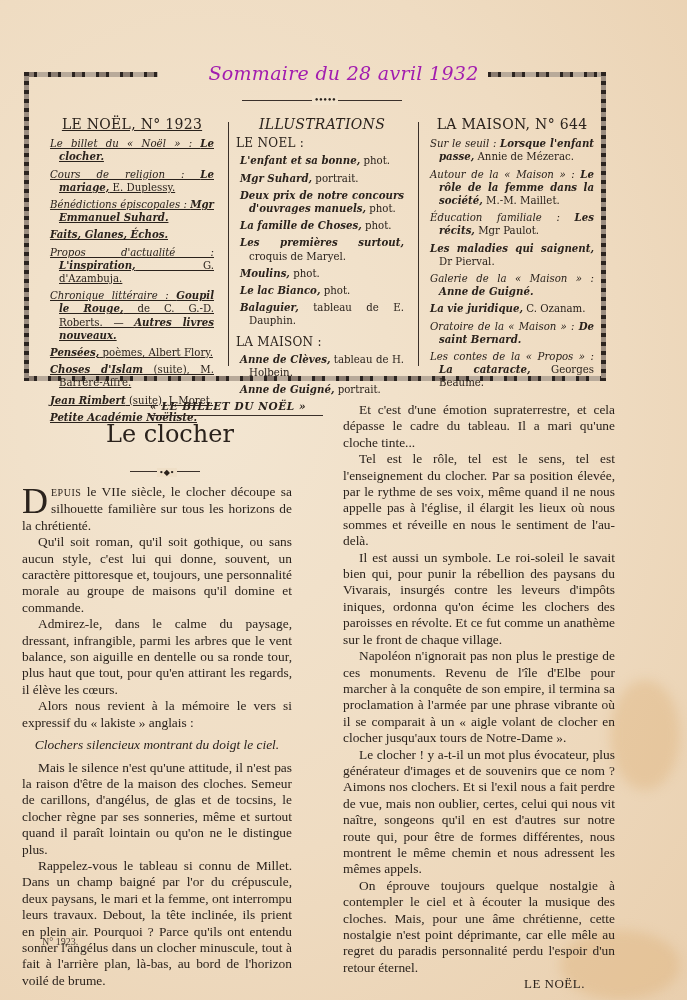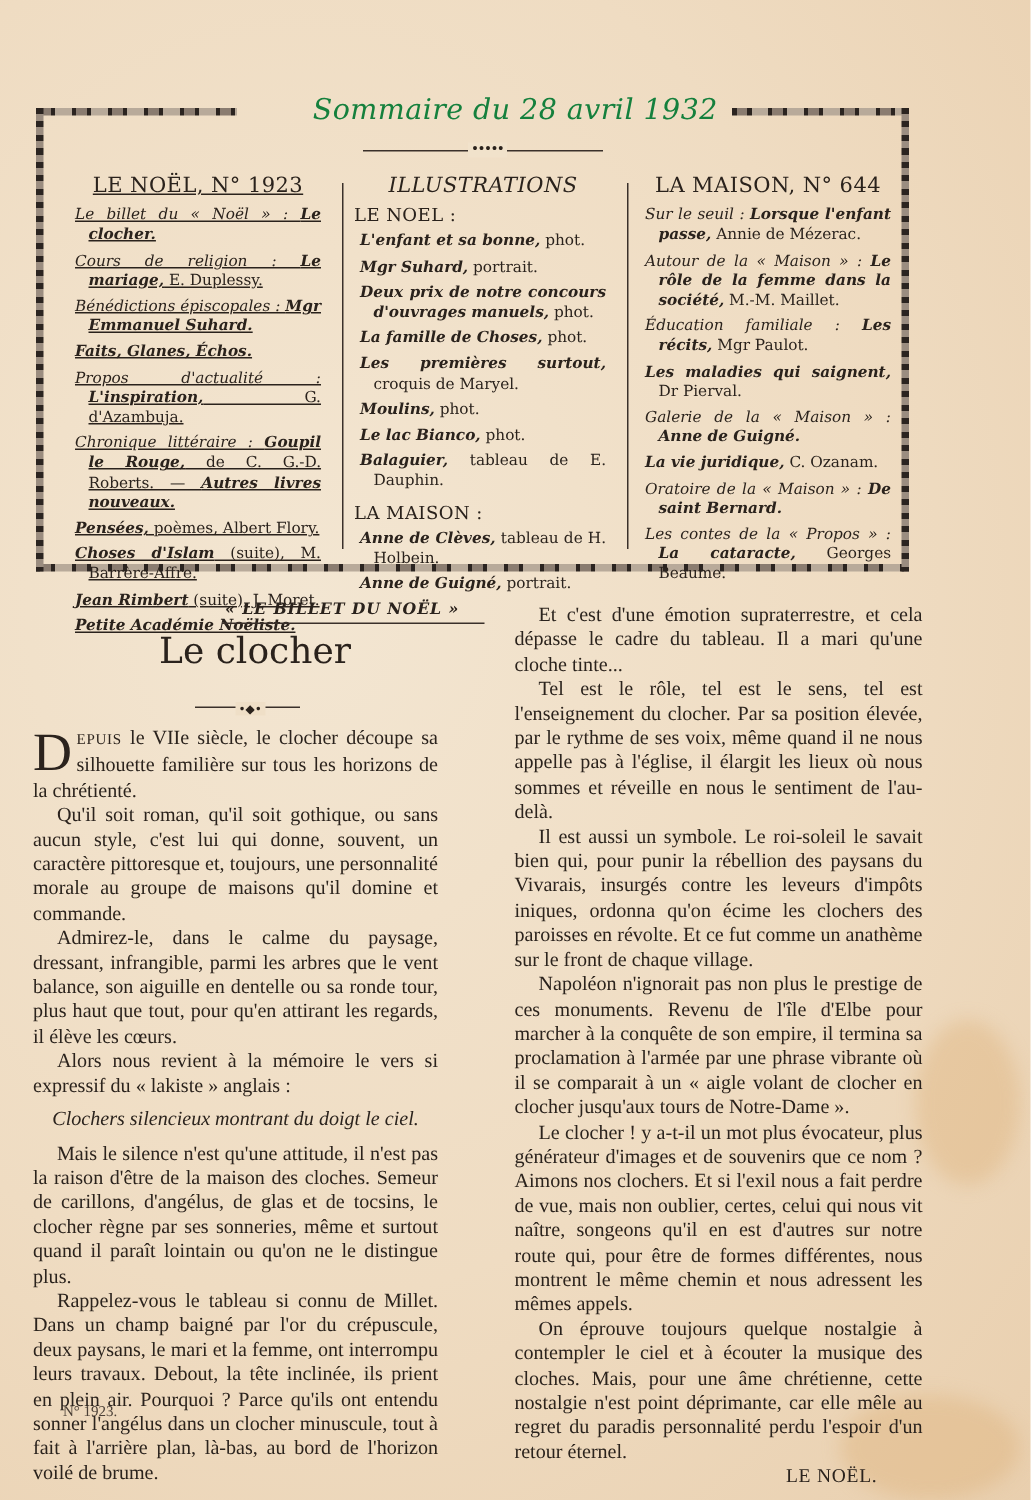--- a/index.html
+++ b/index.html
@@ -5,21 +5,21 @@
   html, body { margin:0; padding:0; }
   body {
     width:687px; height:1000px; overflow:hidden; position:relative;
     background: radial-gradient(ellipse at 30% 40%, #f3e6d2 0%, #efdcc2 55%, #e9cfae 100%);
     color:#2a221c;
     font-family: "DejaVu Serif", serif;
   }
   .stain { position:absolute; border-radius:50%; background: rgba(214,160,95,0.28); filter: blur(6px); }
   .header-title {
     position:absolute; left:0; width:100%; top:62px; text-align:center;
-    font-family:"DejaVu Serif", serif; font-style:italic; font-size:19px; color:#15803d;
+    font-family:"DejaVu Serif", serif; font-style:italic; font-size:19px; color:#a21caf;
     letter-spacing:0.3px;
   }
   .header-rule { position:absolute; top:100px; left:242px; width:160px; height:1px; background:#3a302a; }
   .header-orn { position:absolute; top:95px; left:312px; font-size:9px; letter-spacing:-1px; background:#f1e2cb; padding:0 2px; }
   .dash-h { position:absolute; height:5px;
     background: repeating-linear-gradient(90deg, #2b2420 0 3px, #8a7c70 3px 10px, #2b2420 10px 13px, #b8aa9a 13px 24px);
   }
   .dash-v { position:absolute; width:5px;
     background: repeating-linear-gradient(180deg, #2b2420 0 4px, #9b8d80 4px 9px);
   }

